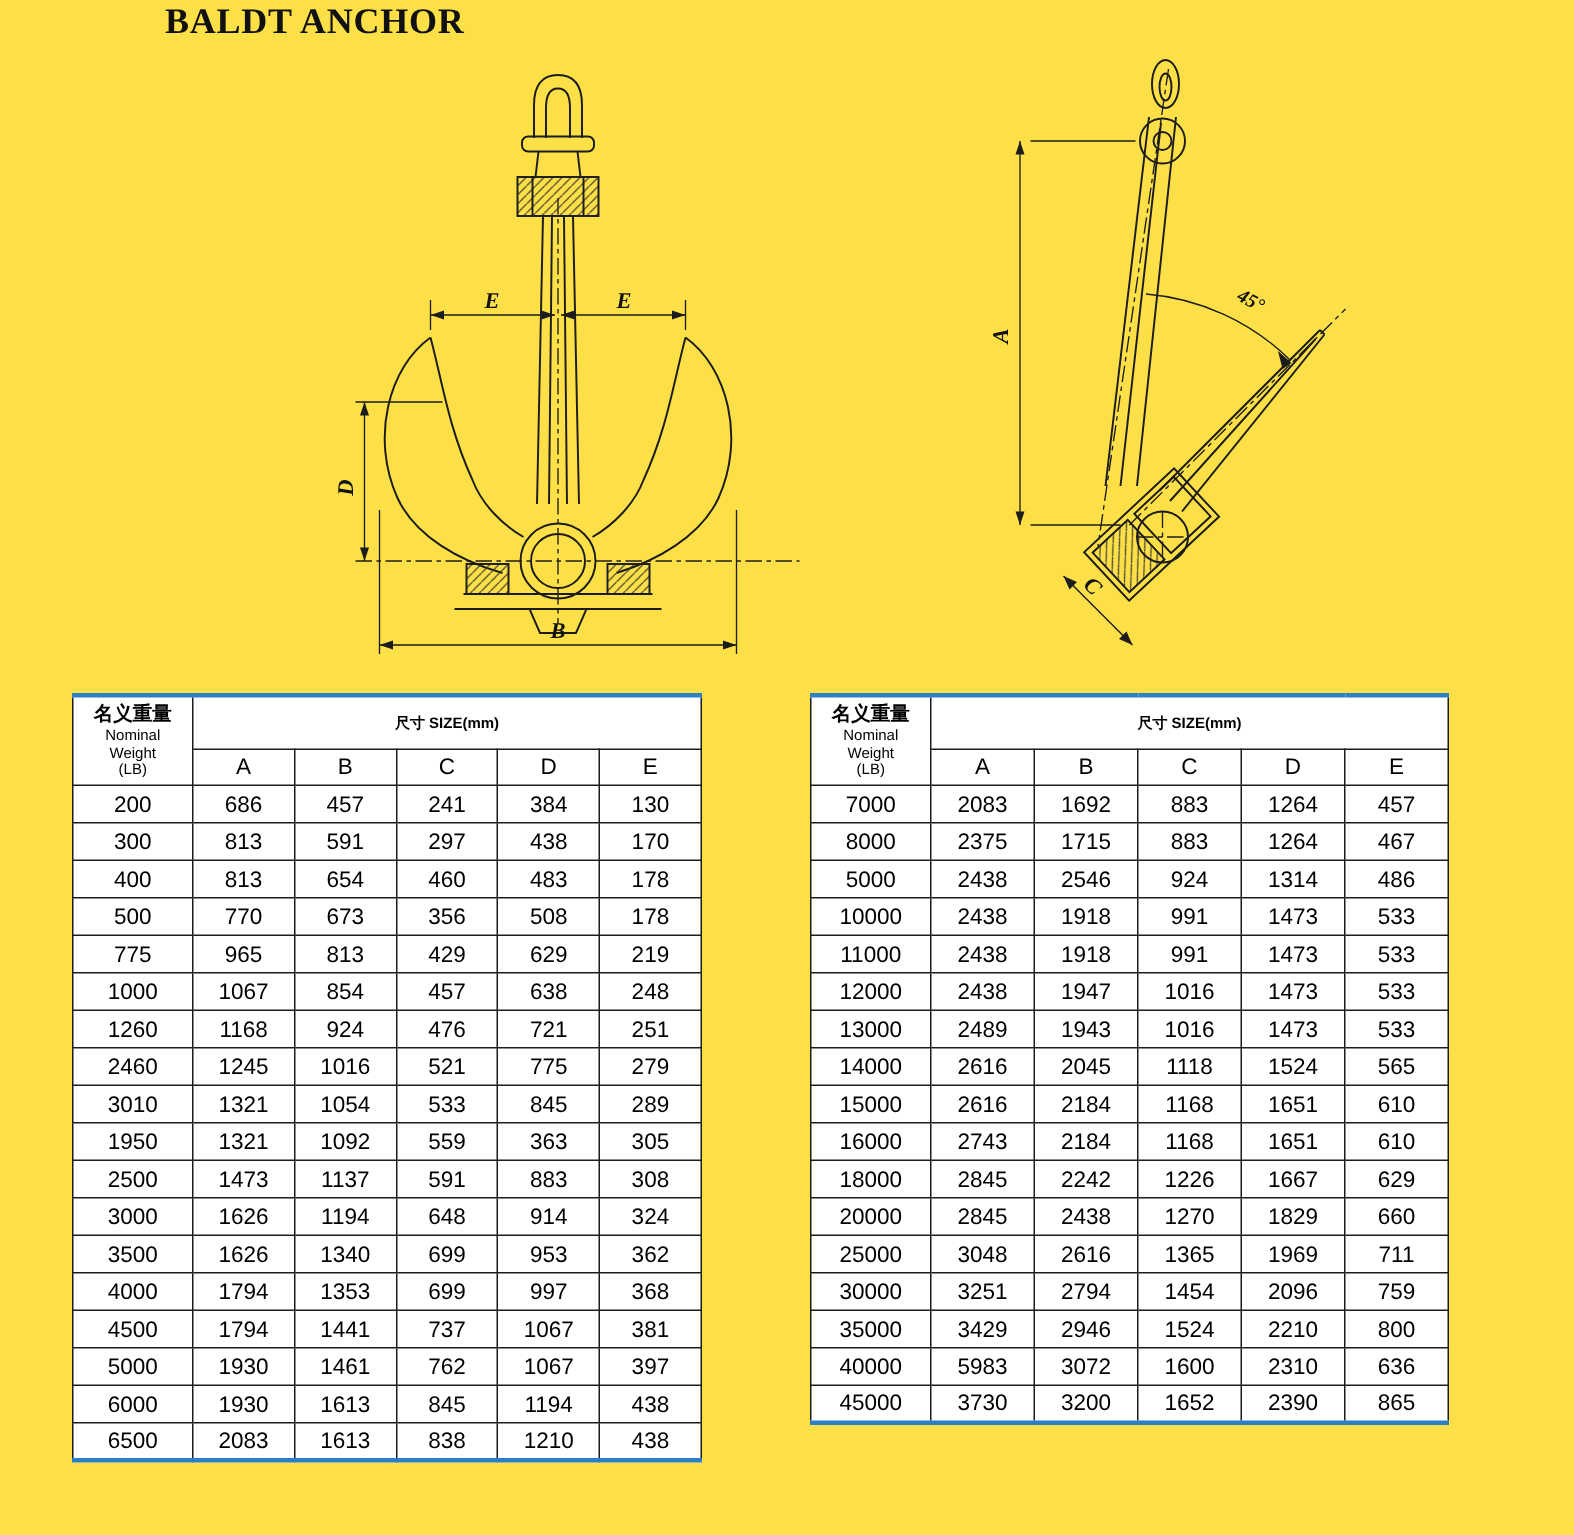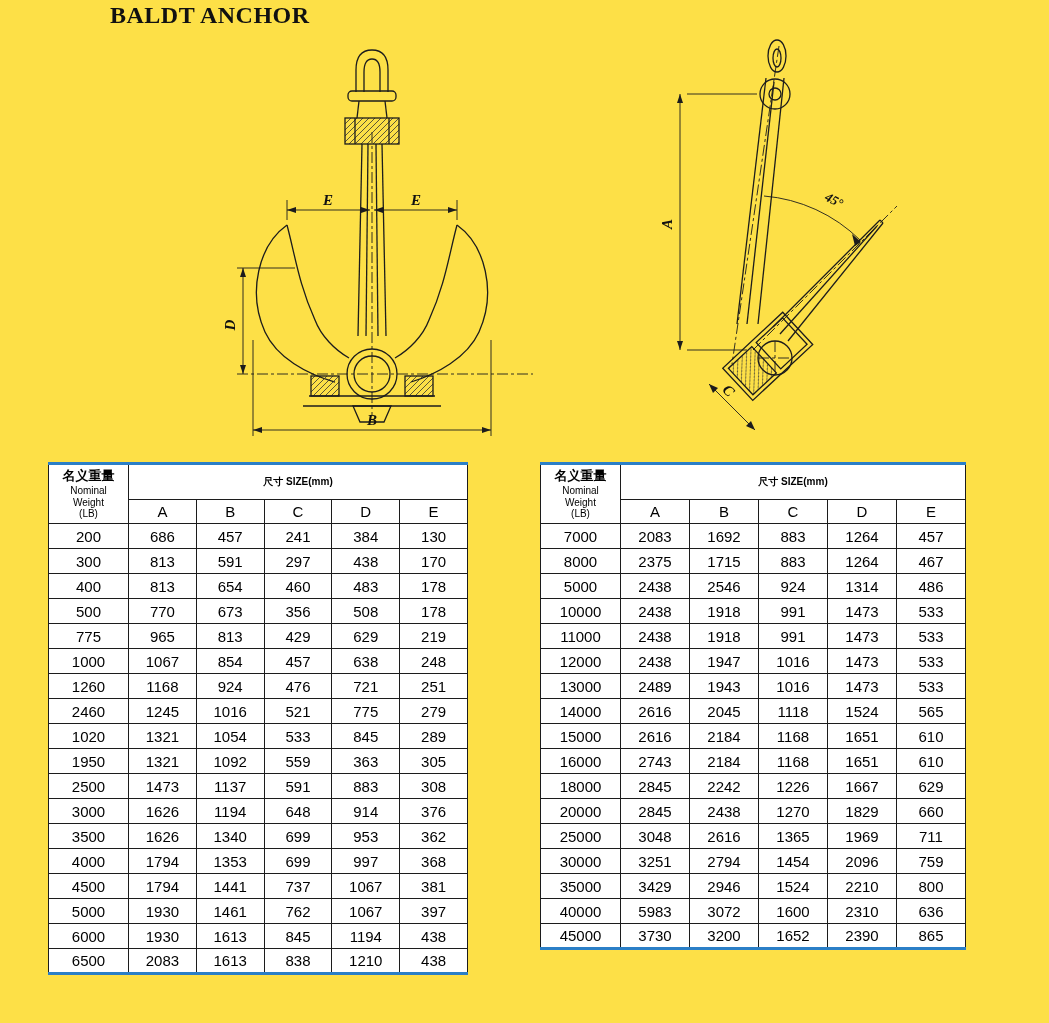--- a/index.html
+++ b/index.html
@@ -282,21 +282,21 @@
         </tr>
         <tr>
           <td>2460</td>
           <td>1245</td>
           <td>1016</td>
           <td>521</td>
           <td>775</td>
           <td>279</td>
         </tr>
         <tr>
-          <td>1020</td>
+          <td>3010</td>
           <td>1321</td>
           <td>1054</td>
           <td>533</td>
           <td>845</td>
           <td>289</td>
         </tr>
         <tr>
           <td>1950</td>
           <td>1321</td>
           <td>1092</td>
@@ -311,21 +311,21 @@
           <td>591</td>
           <td>883</td>
           <td>308</td>
         </tr>
         <tr>
           <td>3000</td>
           <td>1626</td>
           <td>1194</td>
           <td>648</td>
           <td>914</td>
-          <td>376</td>
+          <td>324</td>
         </tr>
         <tr>
           <td>3500</td>
           <td>1626</td>
           <td>1340</td>
           <td>699</td>
           <td>953</td>
           <td>362</td>
         </tr>
         <tr>

